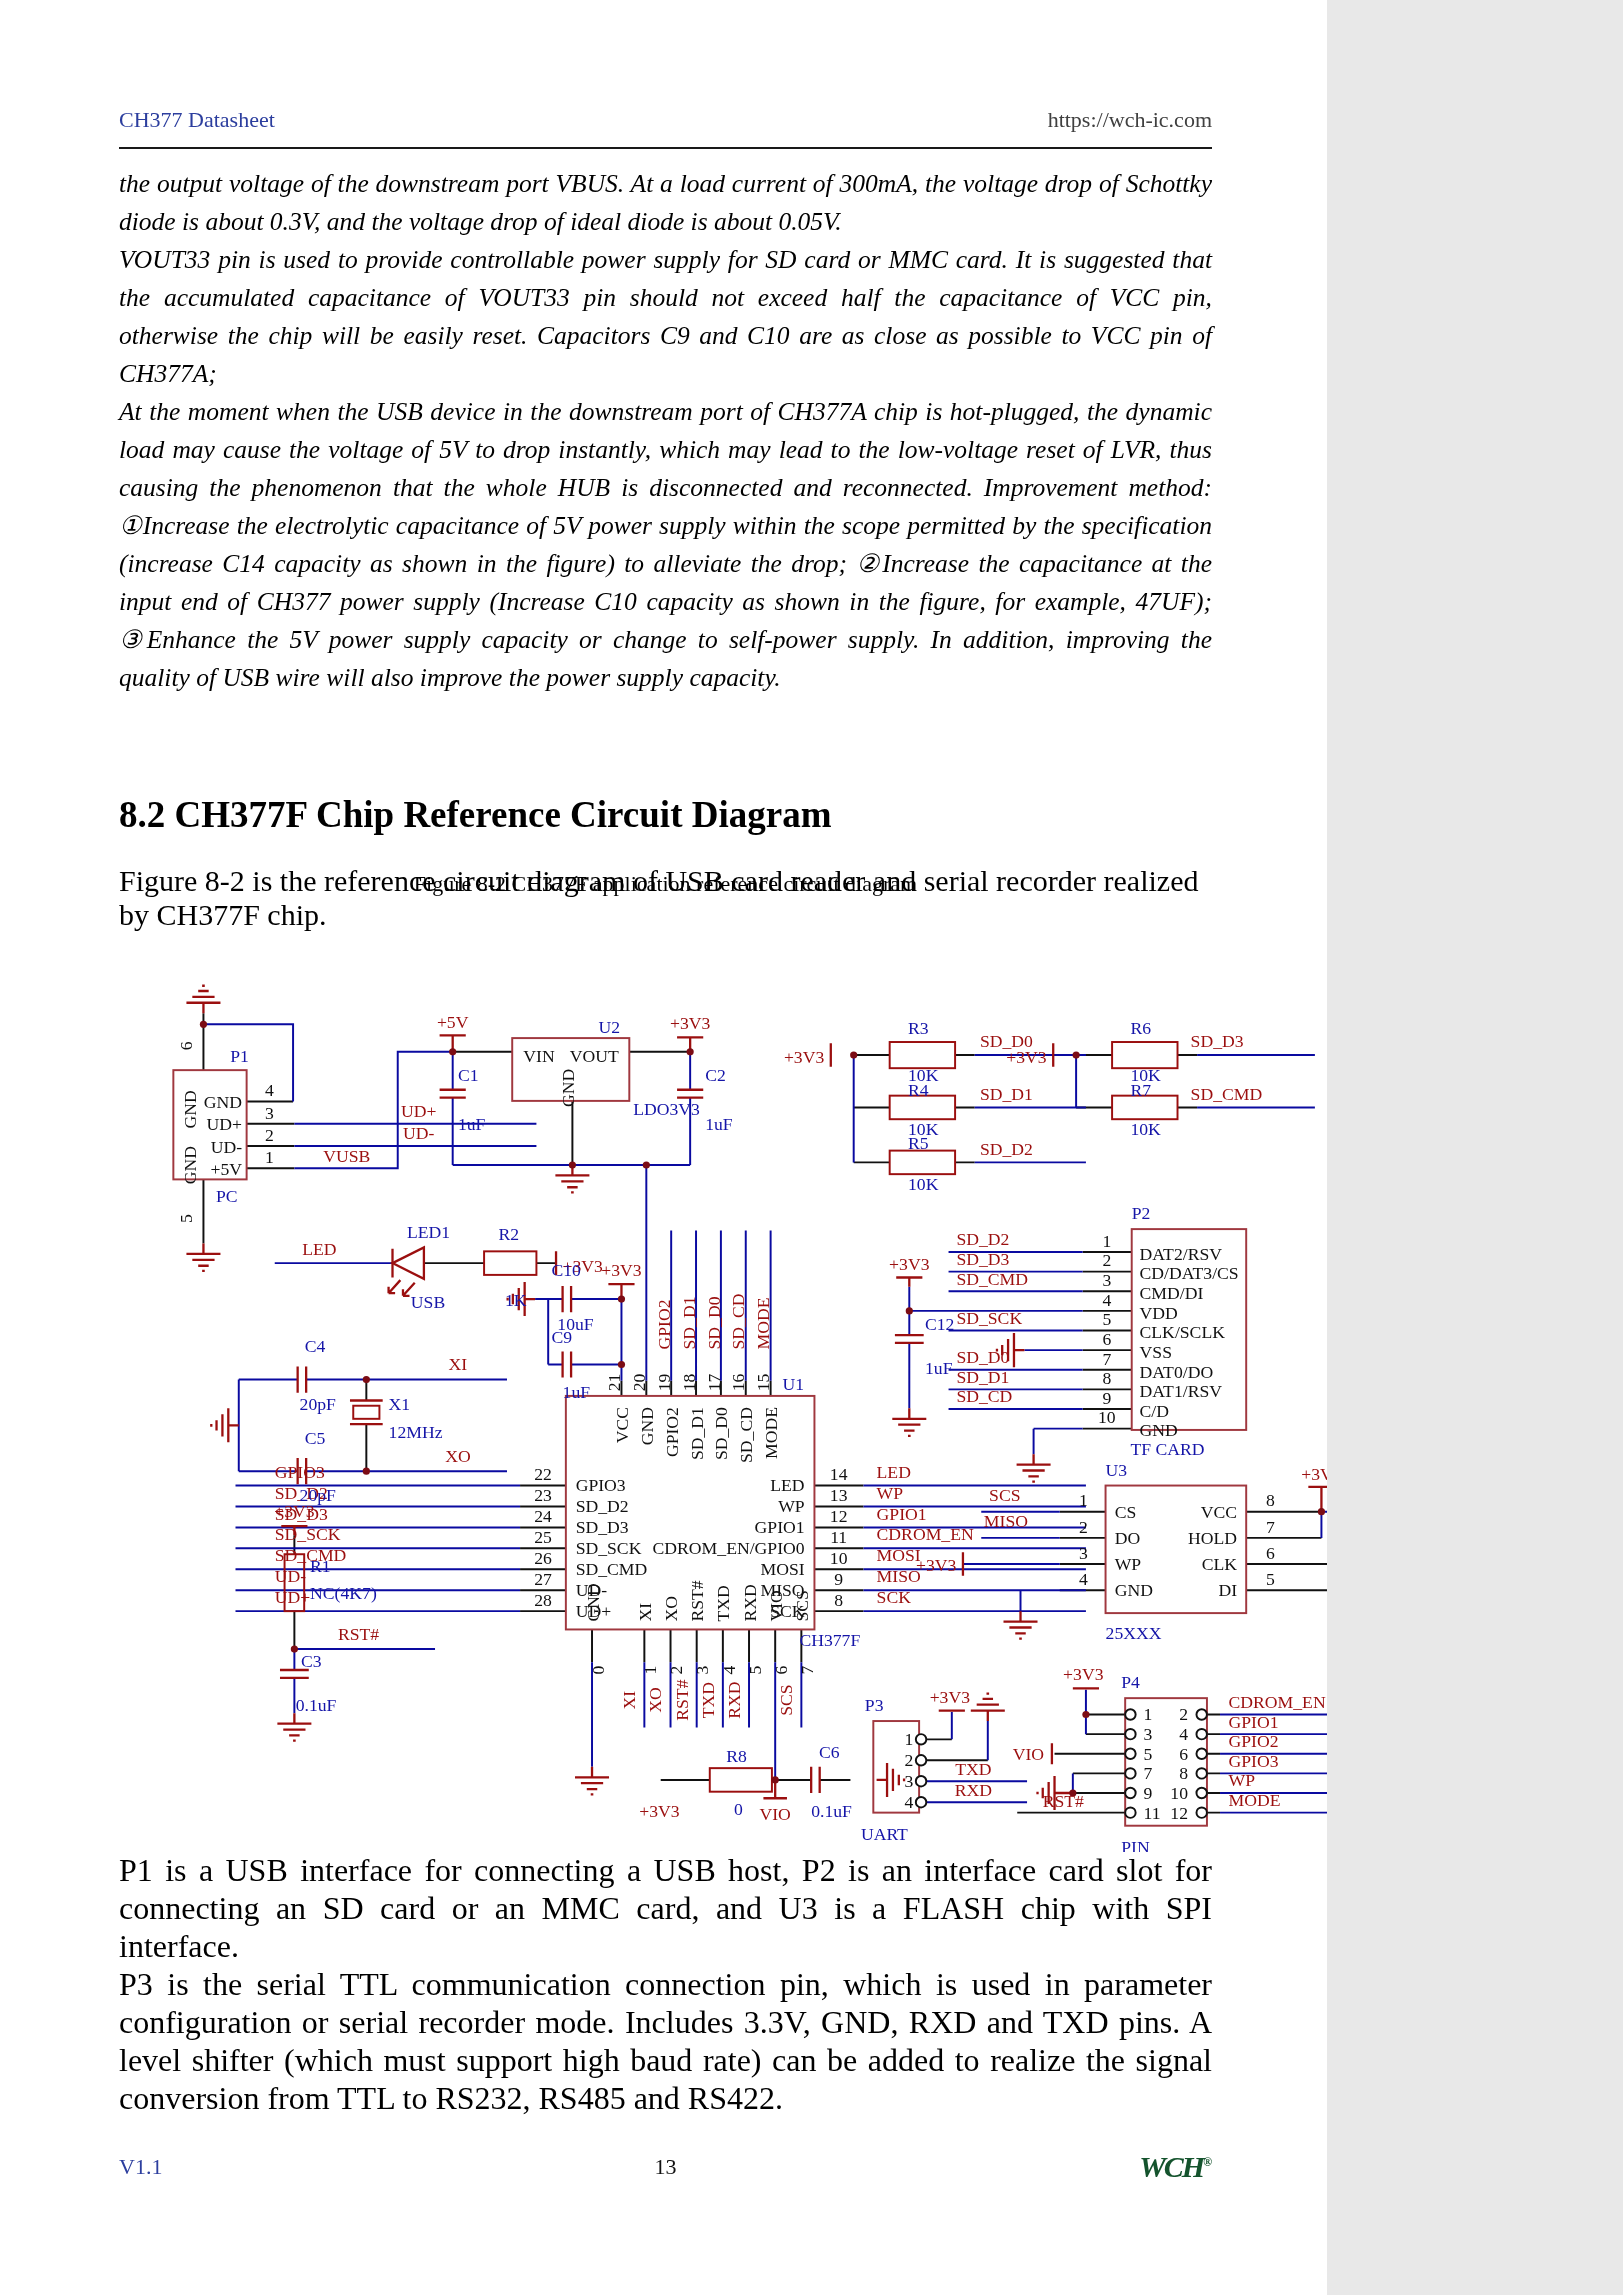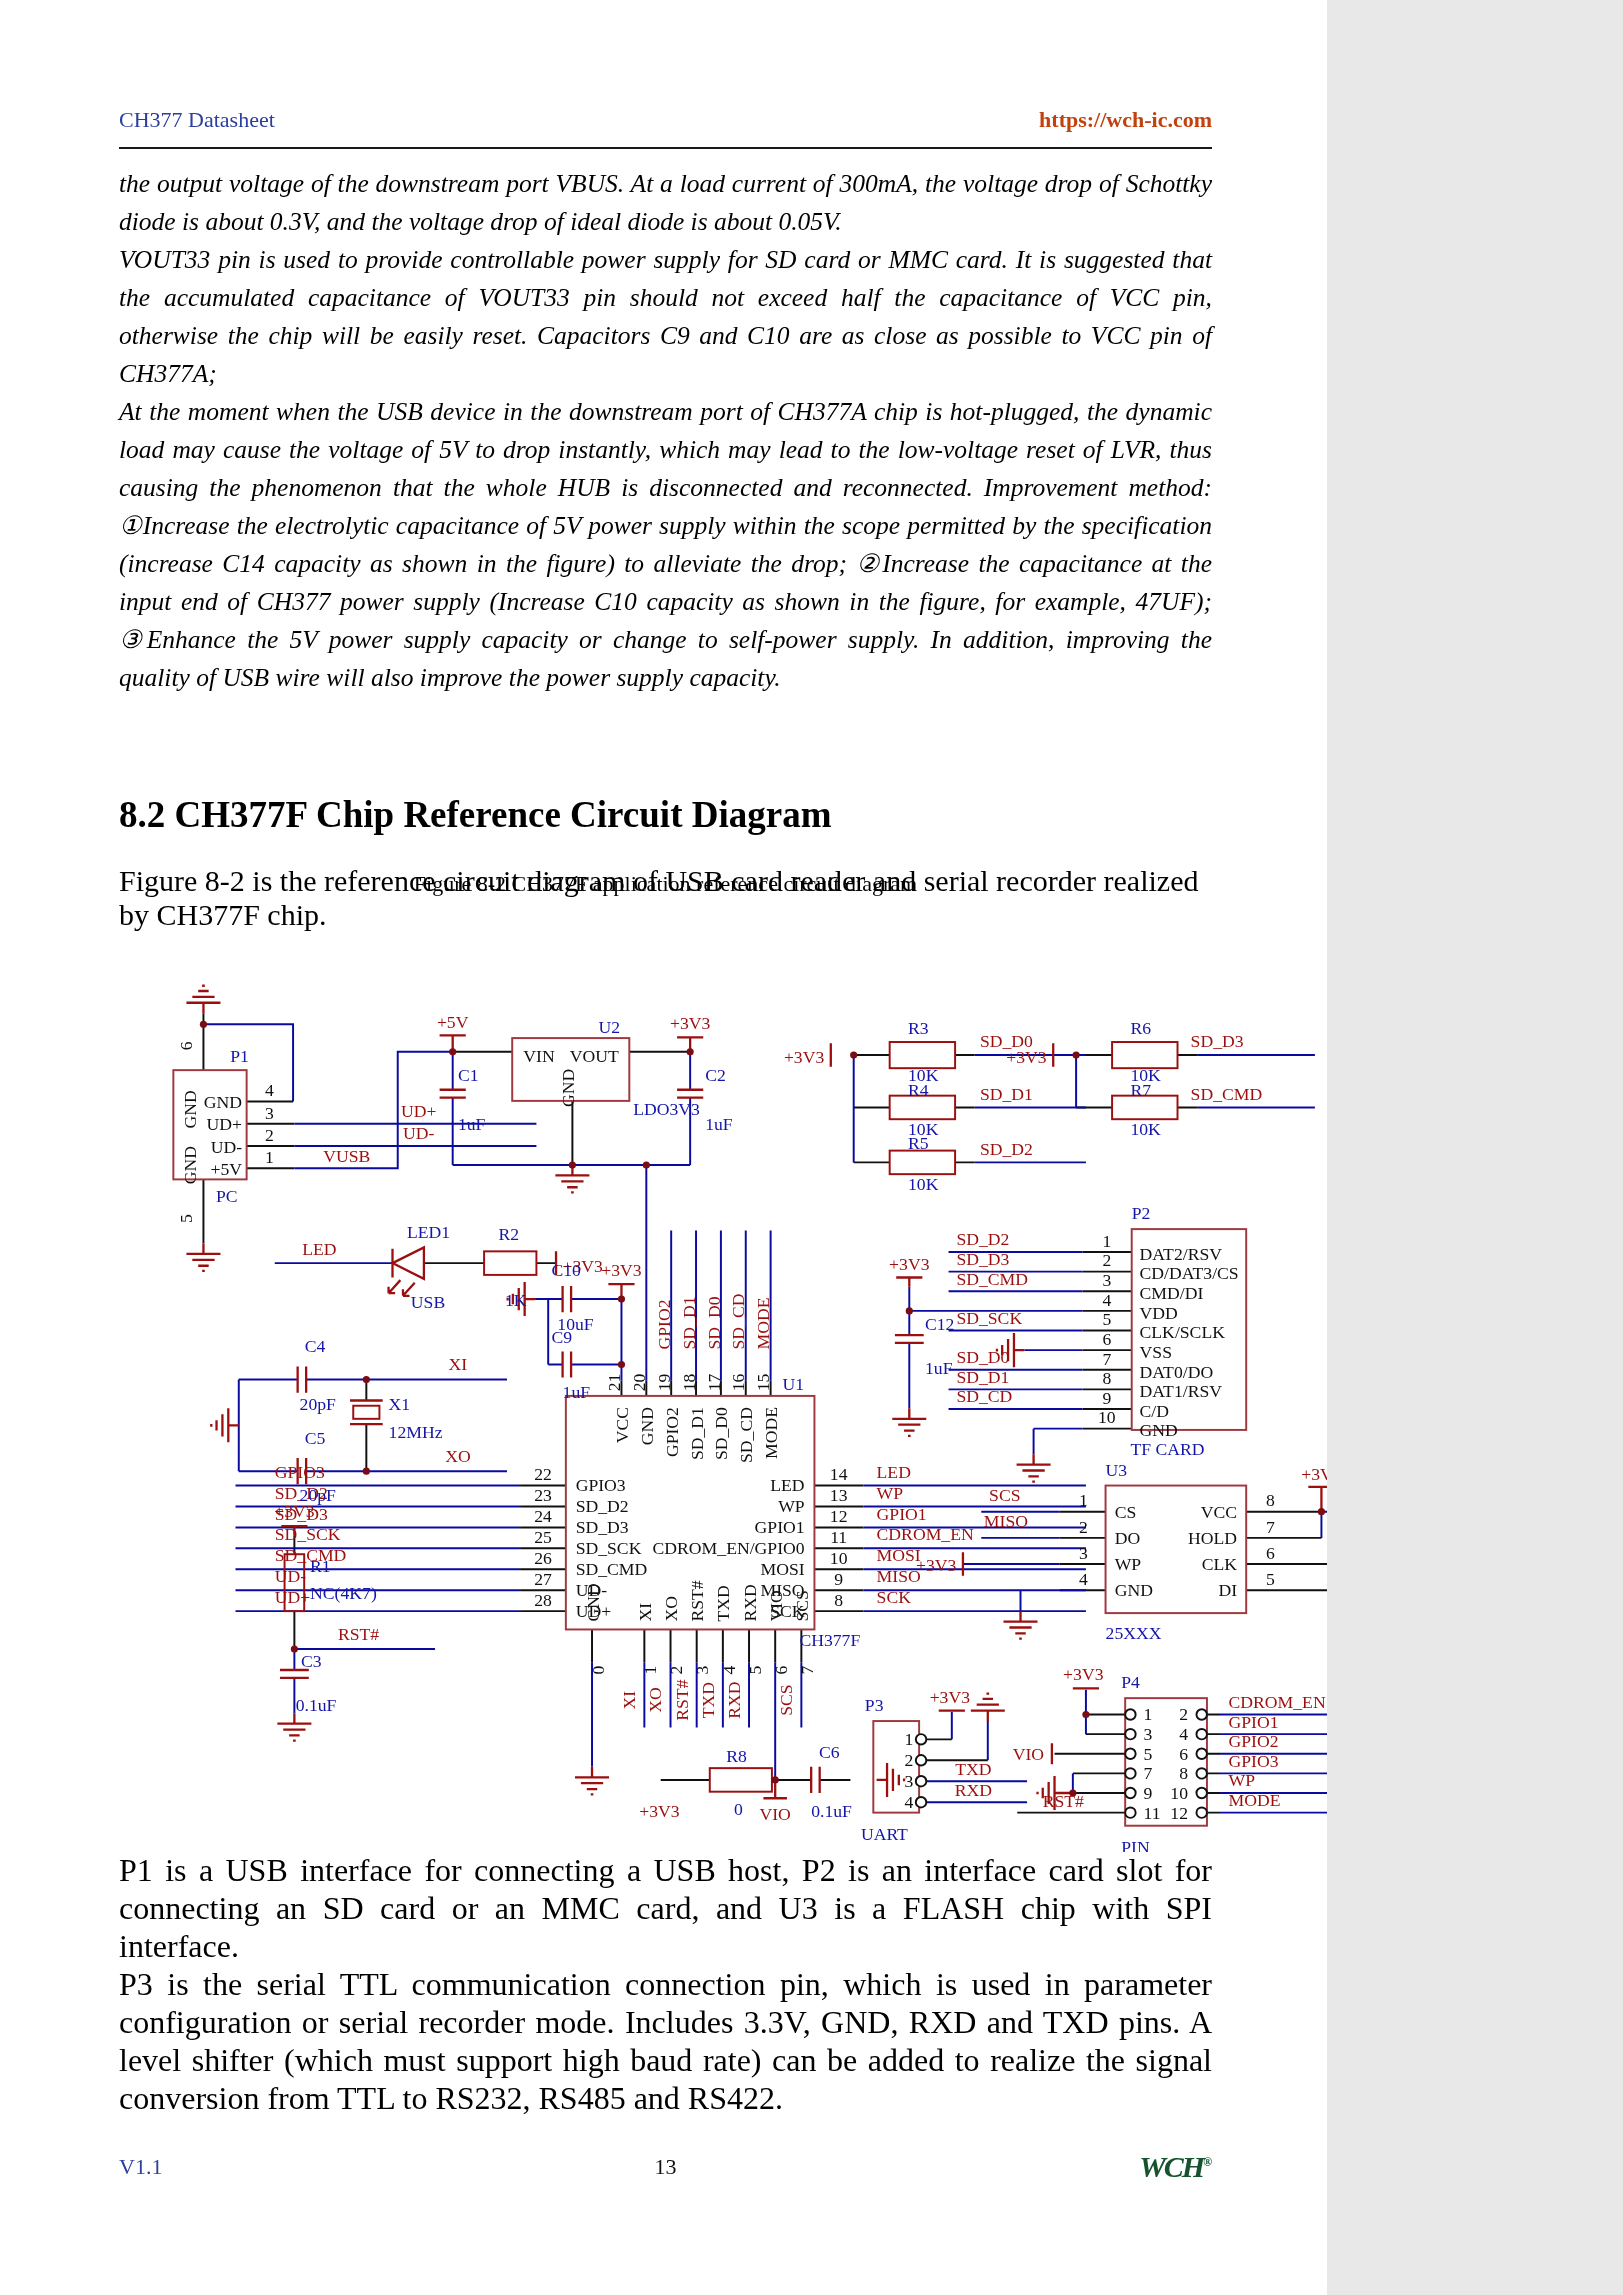--- a/index.html
+++ b/index.html
@@ -1,21 +1,21 @@
 <!DOCTYPE html>
 <html style="font-size:10.5px"><head>
 <meta charset="utf-8">
 <style>
   html,body{margin:0;padding:0;background:#e8e8e8;}
   .page{position:relative;width:1327px;height:2295px;background:#ffffff;
         font-family:"Liberation Serif",serif;color:#000;overflow:hidden;}
   .abs{position:absolute;left:119px;right:115px;}
   .hdr{top:107px;display:flex;justify-content:space-between;font-size:22px;}
   .hdr .t{color:#2c3e9e;}
-  .hdr .u{color:#c2410c;font-weight:bold;}
+  .hdr .u{color:#404040;}
   .rule{top:147px;height:2px;background:#191919;}
   .bodytext{top:165px;font-size:25.5px;line-height:38px;text-align:justify;}
   .bodytext p{margin:0;font-style:italic;}
   h2.sec{top:793px;position:absolute;left:119px;margin:0;font-size:37px;font-weight:bold;}
   .intro{top:864px;font-size:30px;}
   .caption{top:871px;font-size:22px;text-align:center;}
   .bottomtext{top:1851px;font-size:32px;line-height:38px;text-align:justify;}
   .bottomtext p{margin:0;}
   .ftr{top:2154px;font-size:22px;}
   .ftr .v{color:#2c3e9e;}

